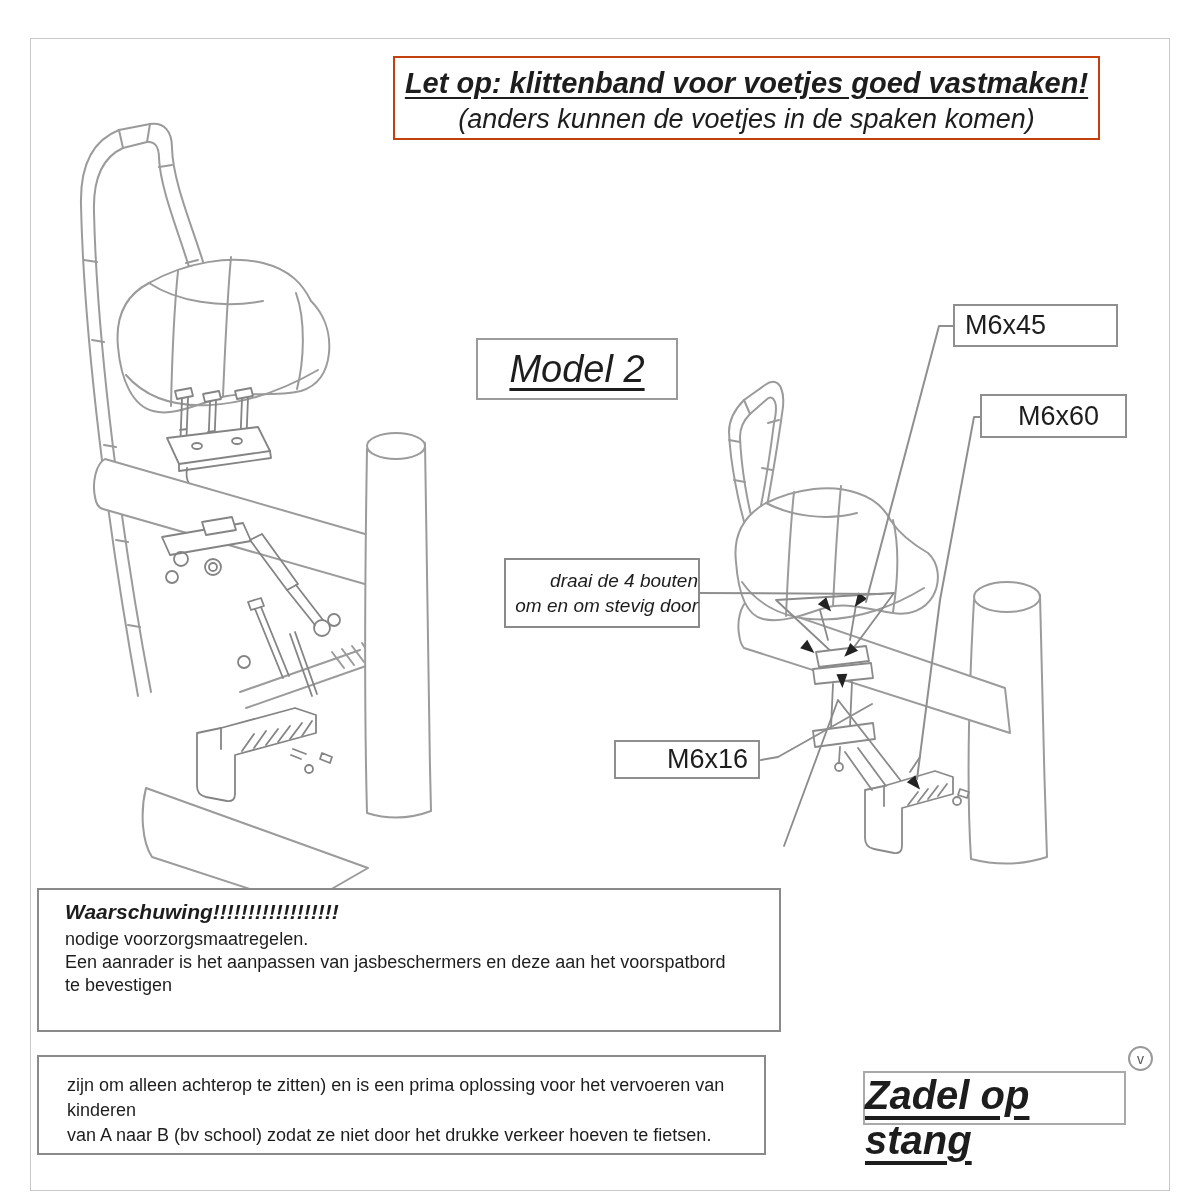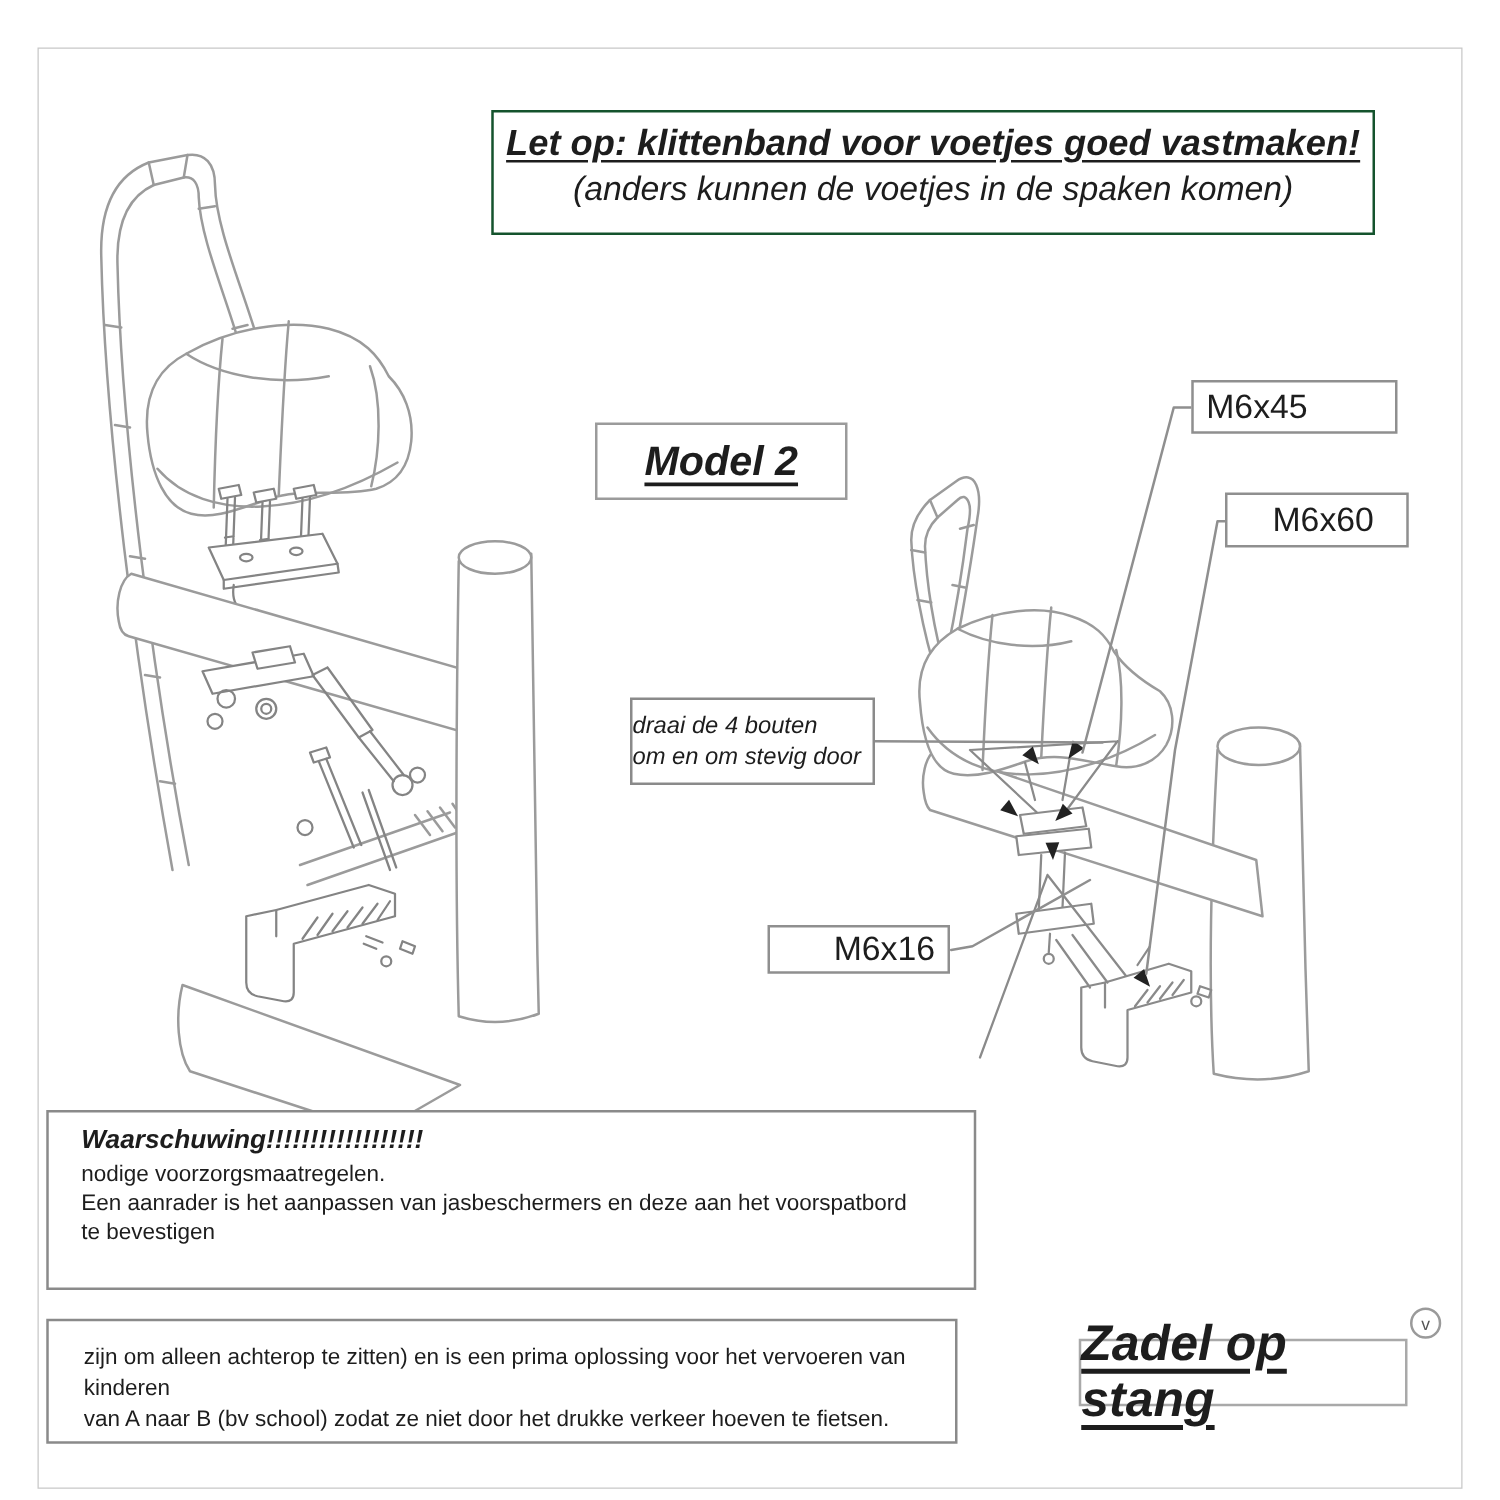--- a/index.html
+++ b/index.html
@@ -2,44 +2,44 @@
 <html><head>
 <meta charset="utf-8">
 <style>
   html,body{margin:0;padding:0;background:#ffffff;}
   body{width:1200px;height:1200px;position:relative;overflow:hidden;
        font-family:"Liberation Sans", sans-serif;color:#1d1d1d;}
   .page-frame{position:absolute;left:30px;top:38px;width:1138px;height:1151px;
        border:1px solid #c8c8c8;}
   .drawing-layer{position:absolute;left:0;top:0;width:1200px;height:1200px;}
   .box{position:absolute;background:#ffffff;box-sizing:border-box;}
-  .top-notice{left:393px;top:88px;width:707px;height:100px;border:2px solid #14532d;
+  .top-notice{left:393px;top:56px;width:707px;height:84px;border:2px solid #c2410c;
        text-align:center;padding-top:7px;}
   .top-notice .l1{font-size:29px;font-weight:bold;font-style:italic;
        text-decoration:underline;text-underline-offset:4px;line-height:36px;}
   .top-notice .l2{font-size:27px;font-style:italic;line-height:36px;}
   .model-box{left:476px;top:338px;width:202px;height:62px;border:2px solid #9b9b9b;
        display:flex;align-items:center;justify-content:center;}
-  .model-box span{font-size:33px;font-weight:bold;font-style:italic;
+  .model-box span{font-size:38px;font-weight:normal;font-style:italic;
        text-decoration:underline;text-underline-offset:6px;}
   .part-label{border:2px solid #8f8f8f;display:flex;align-items:center;
        font-size:27px;padding:0 10px;}
   .lbl-m45{left:953px;top:304px;width:165px;height:43px;}
   .lbl-m60{left:980px;top:394px;width:147px;height:44px;padding-left:36px;}
   .lbl-m16{left:614px;top:740px;width:146px;height:39px;justify-content:flex-end;}
   .note-box{left:504px;top:558px;width:196px;height:70px;border:2px solid #8a8a8a;
-       display:flex;flex-direction:column;align-items:flex-start;justify-content:center;
+       display:flex;flex-direction:column;align-items:flex-end;justify-content:center;
        font-style:italic;font-size:19px;line-height:25px;}
   .warning-box{left:37px;top:888px;width:744px;height:144px;border:2px solid #8a8a8a;
        padding:10px 0 0 26px;font-size:18px;line-height:23px;}
   .warning-title{font-size:21px;font-weight:bold;font-style:italic;margin-bottom:5px;}
   .info-box{left:37px;top:1055px;width:729px;height:100px;border:2px solid #8a8a8a;
        padding:16px 0 0 28px;font-size:18px;line-height:25px;}
   .footer-box{left:863px;top:1071px;width:263px;height:54px;border:2px solid #a9a9a9;
-       display:flex;align-items:center;justify-content:center;}
+       display:flex;align-items:flex-start;justify-content:center;}
   .footer-box span{font-size:40px;font-weight:bold;font-style:italic;
        text-decoration:underline;text-underline-offset:7px;}
   .v-badge{left:1128px;top:1046px;width:25px;height:25px;border:2px solid #9a9a9a;
        border-radius:50%;display:flex;align-items:center;justify-content:center;
        font-size:14px;color:#555;}
 </style>
 </head>
 <body>
 
 <div class="page-frame"></div>

